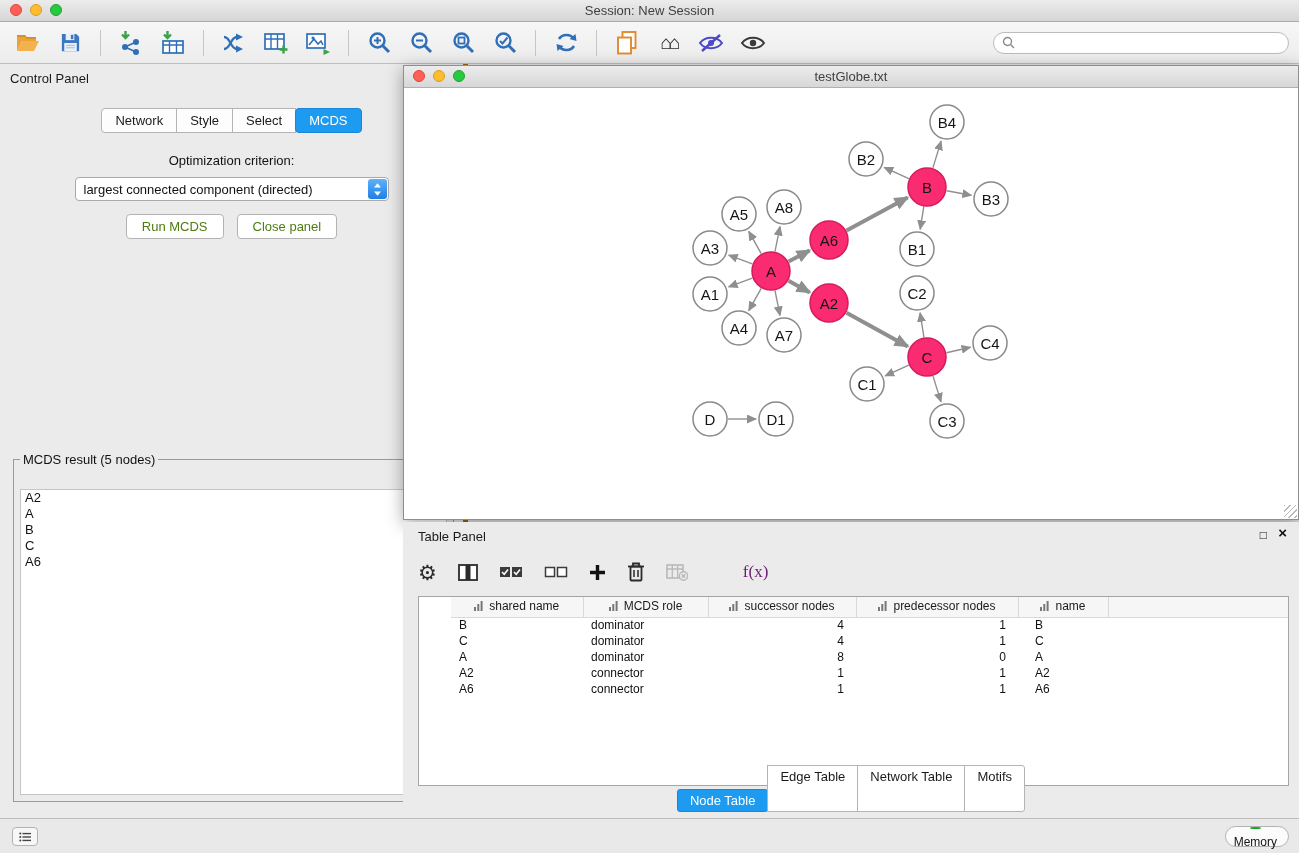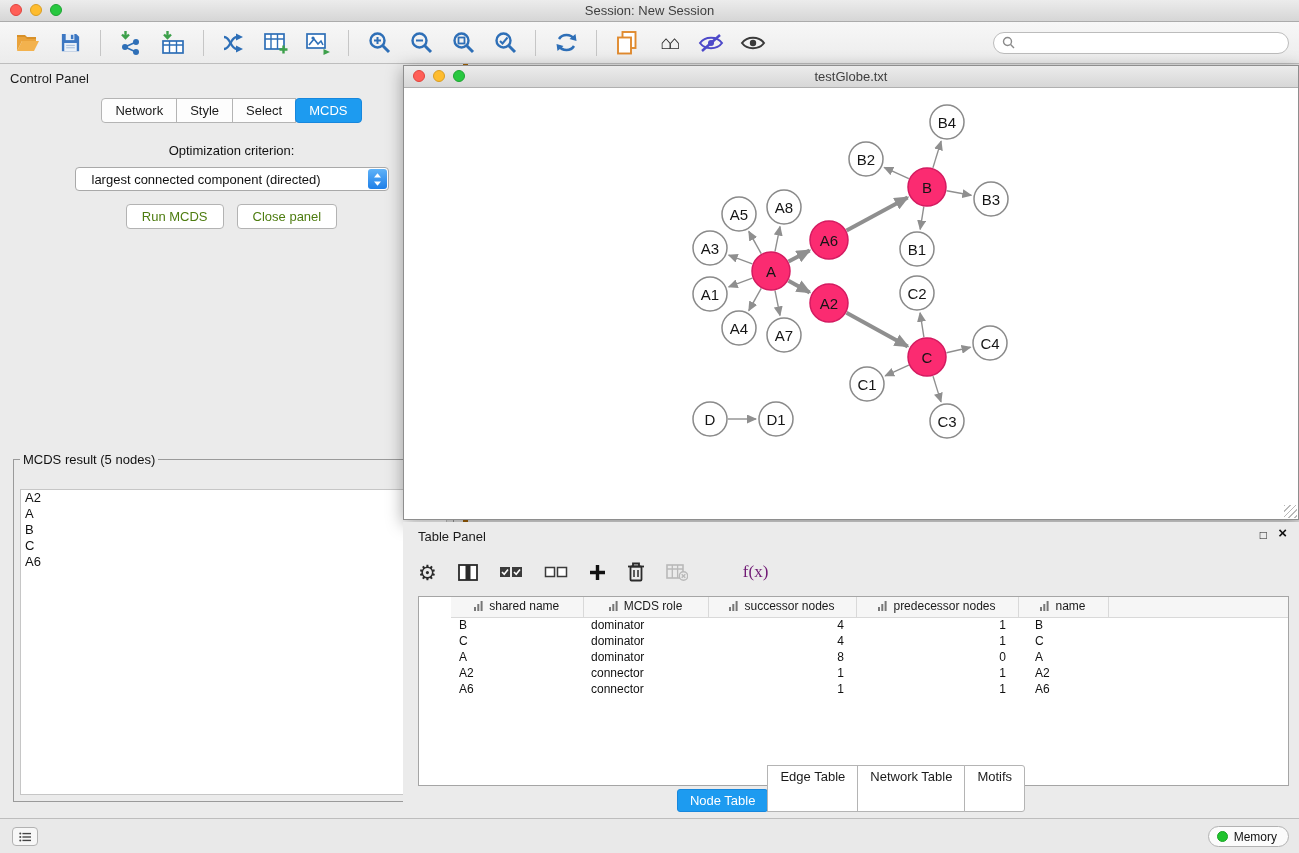--- a/index.html
+++ b/index.html
@@ -48,35 +48,35 @@
   
   .control-panel{
     position:absolute;left:0;top:64px;width:468px;height:754px;
     background:#ebebeb;border-right:5px solid #a16207;box-sizing:border-box;
   }
   .panel-header{position:relative;height:28px;}
   .panel-header .ph-title{position:absolute;left:10px;top:7px;font-size:13px;color:#1b1b1b;}
   .panel-btn{position:absolute;top:6px;font-size:12px;color:#111;cursor:default;line-height:14px;}
   .panel-btn.float{right:32px;}
   .panel-btn.close{right:12px;font-weight:bold;font-size:15px;top:4px;}
-  .cp-tabs{display:flex;justify-content:center;margin-top:6px;}
+  .cp-tabs{display:flex;justify-content:center;margin-top:16px;}
   .cp-tab{
     font-size:13px;color:#1b1b1b;background:#fdfdfd;border:1px solid #b4b4b4;
     padding:4px 13px;margin-left:-1px;cursor:default;
   }
   .cp-tab:first-child{border-radius:4px 0 0 4px;margin-left:0;}
   .cp-tab:last-child{border-radius:0 4px 4px 0;}
   .cp-tab.active{background:#1d9bf0;border-color:#1787dd;color:#fff;border-radius:4px;}
   .opt-label{margin-top:20px;text-align:center;font-size:13px;color:#111;}
   .dropdown{
     width:314px;height:24px;margin:9px auto 0;background:#fff;
     border:1px solid #a9a9a9;border-radius:4px;position:relative;
     display:flex;align-items:center;box-sizing:border-box;
   }
-  .dd-text{font-size:13px;color:#111;padding-left:16px;white-space:nowrap;}
+  .dd-text{font-size:13px;color:#111;padding-left:8px;white-space:nowrap;}
   .dd-stepper{
     position:absolute;right:1px;top:1px;bottom:1px;width:19px;border-radius:3px;
     background:linear-gradient(#5fb2f8,#1e7fe8);
     display:flex;align-items:center;justify-content:center;
   }
   .cp-buttons{display:flex;justify-content:center;gap:13px;margin-top:13px;}
   .cp-buttons button{
     font-family:"Liberation Sans",sans-serif;font-size:13px;color:#4d7c0f;
     background:#fff;border:1px solid #b3b3b3;border-radius:4px;padding:4px 15px;cursor:default;
   }
@@ -155,21 +155,21 @@
   }
   .status-list-btn{
     position:absolute;left:12px;top:8px;width:26px;height:19px;
     background:#f7f7f7;border:1px solid #b2b2b2;border-radius:4px;
     display:flex;align-items:center;justify-content:center;cursor:default;
   }
   .memory-btn{
     position:absolute;right:10px;top:7px;height:21px;
     background:#fbfbfb;border:1px solid #b2b2b2;border-radius:11px;
     display:flex;align-items:center;gap:6px;padding:0 11px 0 8px;
-    font-size:12px;color:#111;cursor:default;box-sizing:border-box;
+    font-size:12px;color:#111;cursor:default;box-sizing:border-box;flex-direction:column;
   }
   .memory-dot{width:11px;height:11px;border-radius:50%;background:#1fc32c;border:1px solid #18a423;box-sizing:border-box;}
 </style>
 </head>
 <body>
 
 <div class="app">
 
   <div class="mac-titlebar">
     <div class="mac-title">Session: New Session</div>

